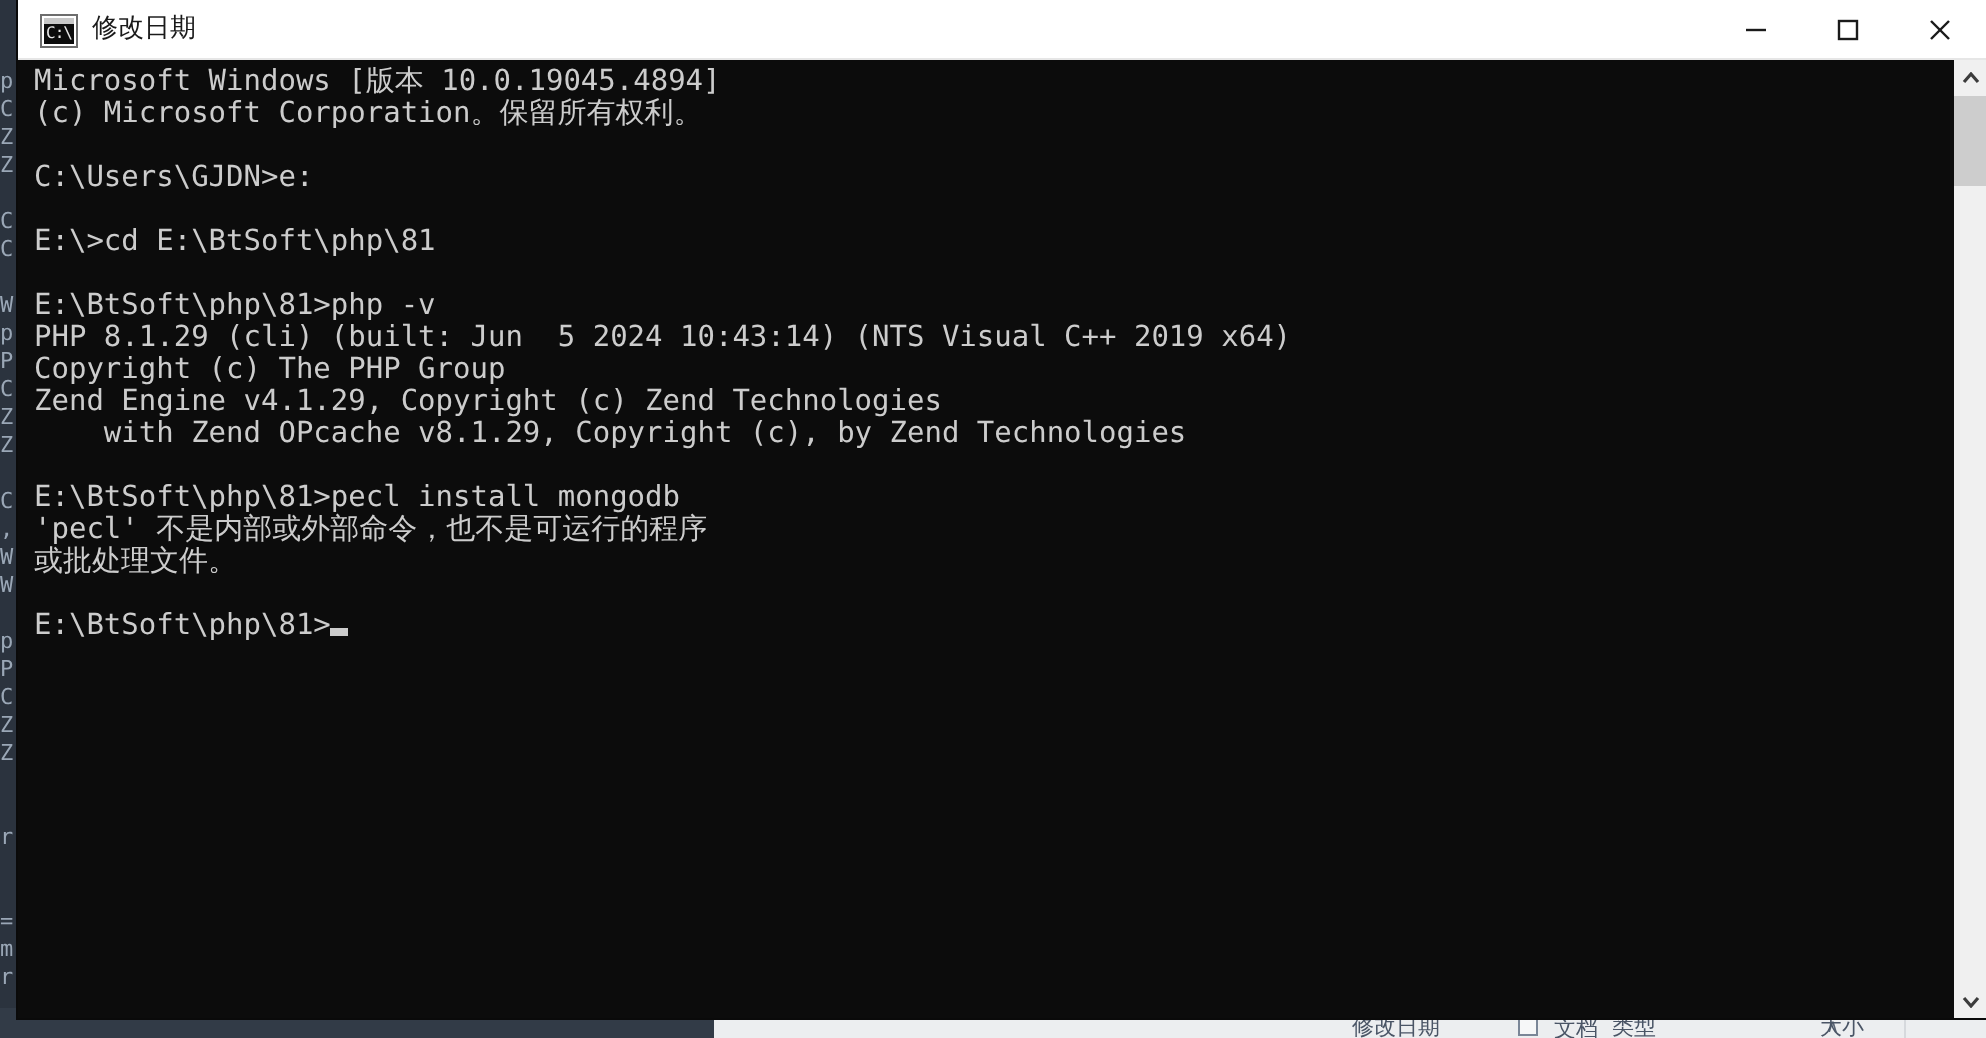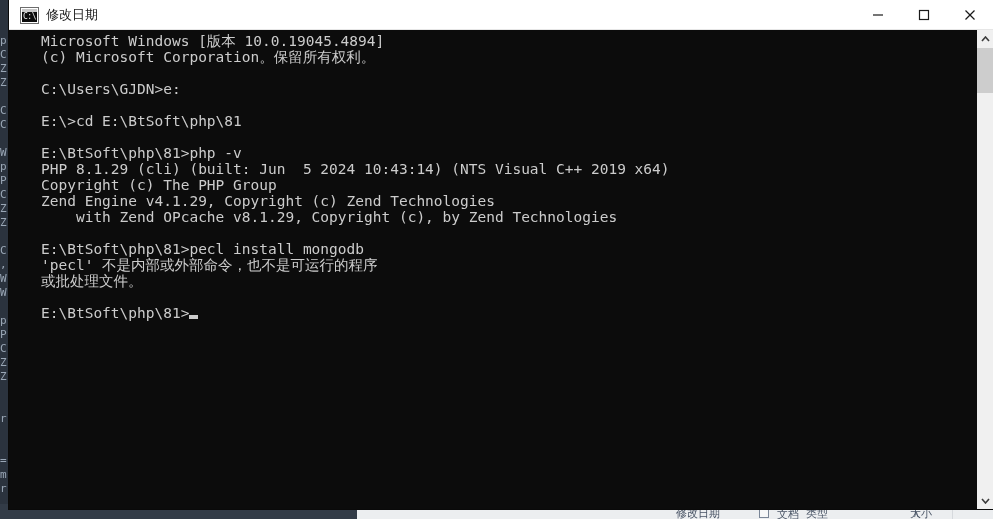--- a/index.html
+++ b/index.html
@@ -195,21 +195,21 @@
   #console-lines {
     position: absolute;
     left: 8px;
     top: 3px;
     font-family: "DejaVu Sans Mono", monospace;
     font-size: 14.5px;
     line-height: 16px;
     color: #cccccc;
     white-space: pre;
   }
-  .cline { height: 16px; white-space: pre; margin-left: 24px; }
+  .cline { height: 16px; white-space: pre; }
   #cursor-block {
     display: inline-block;
     width: 9px;
     height: 4px;
     background: #cccccc;
     vertical-align: -1px;
   }
 
   
   #console-scrollbar {

